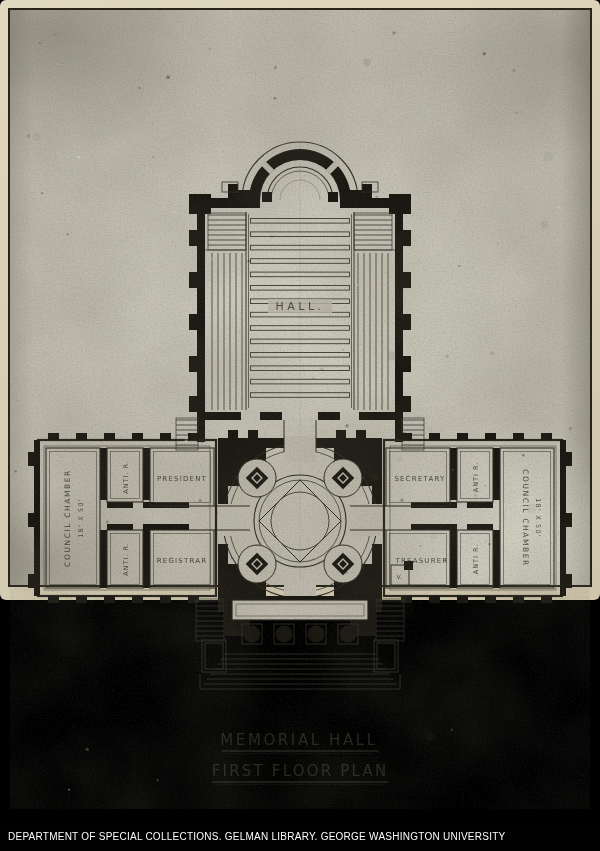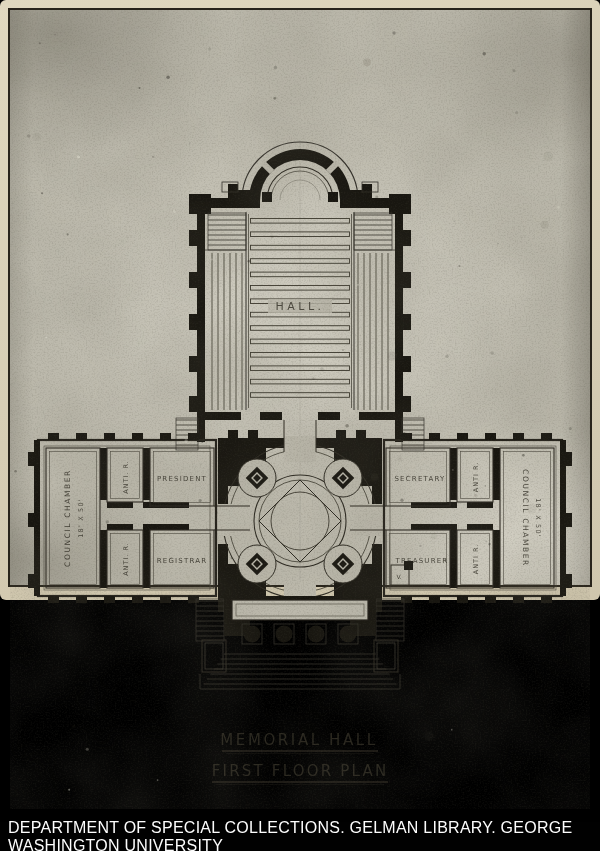--- a/index.html
+++ b/index.html
@@ -25,21 +25,21 @@
       radial-gradient(ellipse 46% 30% at 96% 8%, rgba(58,54,42,.20), rgba(58,54,42,0) 62%),
       radial-gradient(ellipse 40% 22% at 4% 96%, rgba(58,54,42,.20), rgba(58,54,42,0) 62%),
       linear-gradient(to left, rgba(48,44,34,.25), rgba(48,44,34,0) 5%),
       linear-gradient(to right, rgba(48,44,34,.14), rgba(48,44,34,0) 4%);
   }
   svg.plan{position:absolute;top:0;left:0;width:600px;height:822px;pointer-events:none;}
   .footer{
     position:absolute;left:0;bottom:0;width:600px;height:29px;
     background:#010101;color:#fdfdfd;
     display:flex;align-items:center;box-sizing:border-box;padding-left:8px;
-    font-size:16px;letter-spacing:.25px;
+    font-size:10px;letter-spacing:.25px;
   }
   text{fill:#2e2b22;}
   .hand{font-family:"DejaVu Sans", sans-serif;}
 </style>
 </head>
 <body>
 
 <div class="photo">
   <div class="paper"></div>
 

